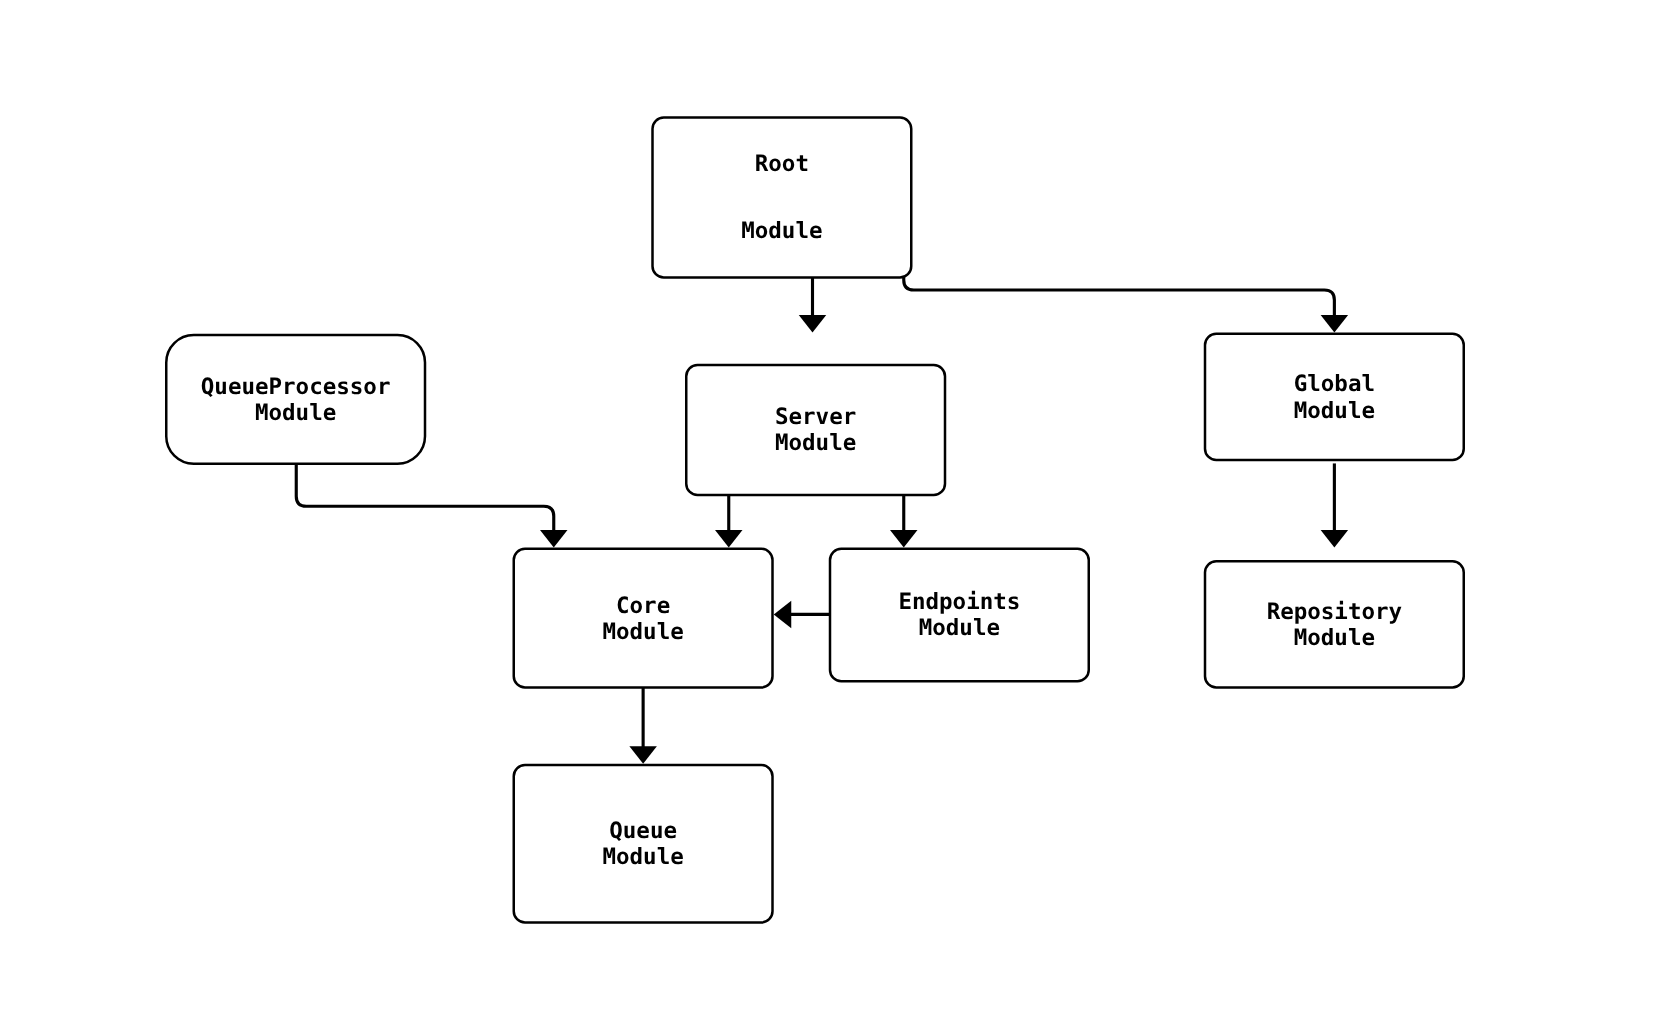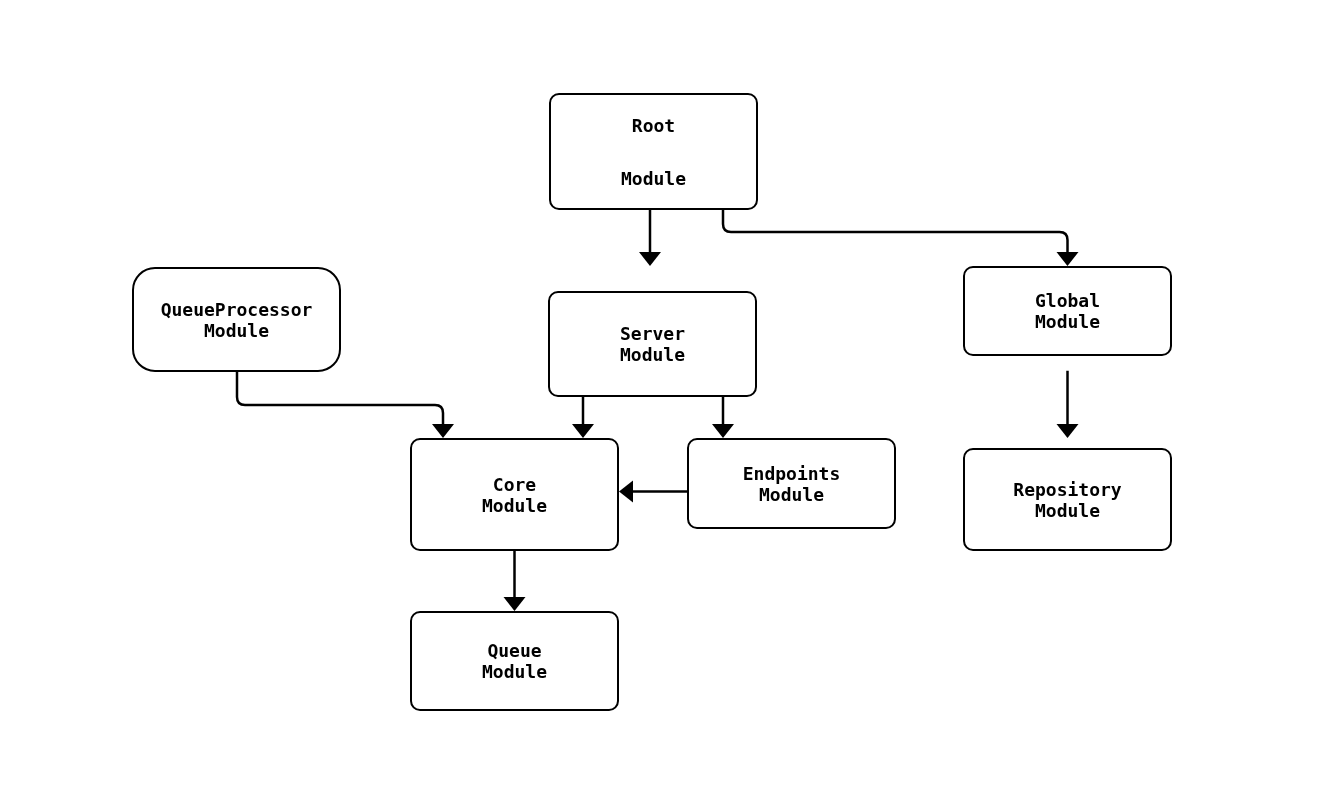--- a/index.html
+++ b/index.html
@@ -75,53 +75,53 @@
     <path class="edge" d="M687 491.5 L632 491.5"></path>
     <path class="arrowhead" d="M633 480.5 L633 502.5 L619 491.5 Z"></path>
 
     <path class="edge" d="M1067.5 372 L1067.5 425"></path>
     <path class="arrowhead" d="M1056.5 424 L1078.5 424 L1067.5 438 Z"></path>
 
     <path class="edge" d="M514.5 545 L514.5 598"></path>
     <path class="arrowhead" d="M503.5 597 L525.5 597 L514.5 611 Z"></path>
   </svg>
 
-  <div class="node" style="left:549px; top:93px; height:117px;gap:32px;">
+  <div class="node" style="left:521px; top:93px; height:130px;gap:32px;">
     <span>Root</span>
     <span>Module</span>
   </div>
 
   <div class="node" style="left:132px; top:267px; height:105px;border-radius:23px;">
     <span>QueueProcessor</span>
     <span>Module</span>
   </div>
 
   <div class="node" style="left:548px; top:266px; height:106px;margin-top:25px;">
     <span>Server</span>
     <span>Module</span>
   </div>
 
-  <div class="node" style="left:963px; top:266px; height:90px;">
+  <div class="node" style="left:963px; top:266px; height:103px;">
     <span>Global</span>
     <span>Module</span>
   </div>
 
   <div class="node" style="left:410px; top:438px; height:113px;">
     <span>Core</span>
     <span>Module</span>
   </div>
 
-  <div class="node" style="left:687px; top:438px; height:91px;align-items:center;">
+  <div class="node" style="left:663px; top:438px; height:108px;align-items:center;">
     <span>Endpoints</span>
     <span>Module</span>
   </div>
 
   <div class="node" style="left:963px; top:448px; height:103px;">
     <span>Repository</span>
     <span>Module</span>
   </div>
 
-  <div class="node" style="left:410px; top:611px; height:100px;">
+  <div class="node" style="left:410px; top:611px; height:128px;">
     <span>Queue</span>
     <span>Module</span>
   </div>
 
 </div>
 
 </body></html>

